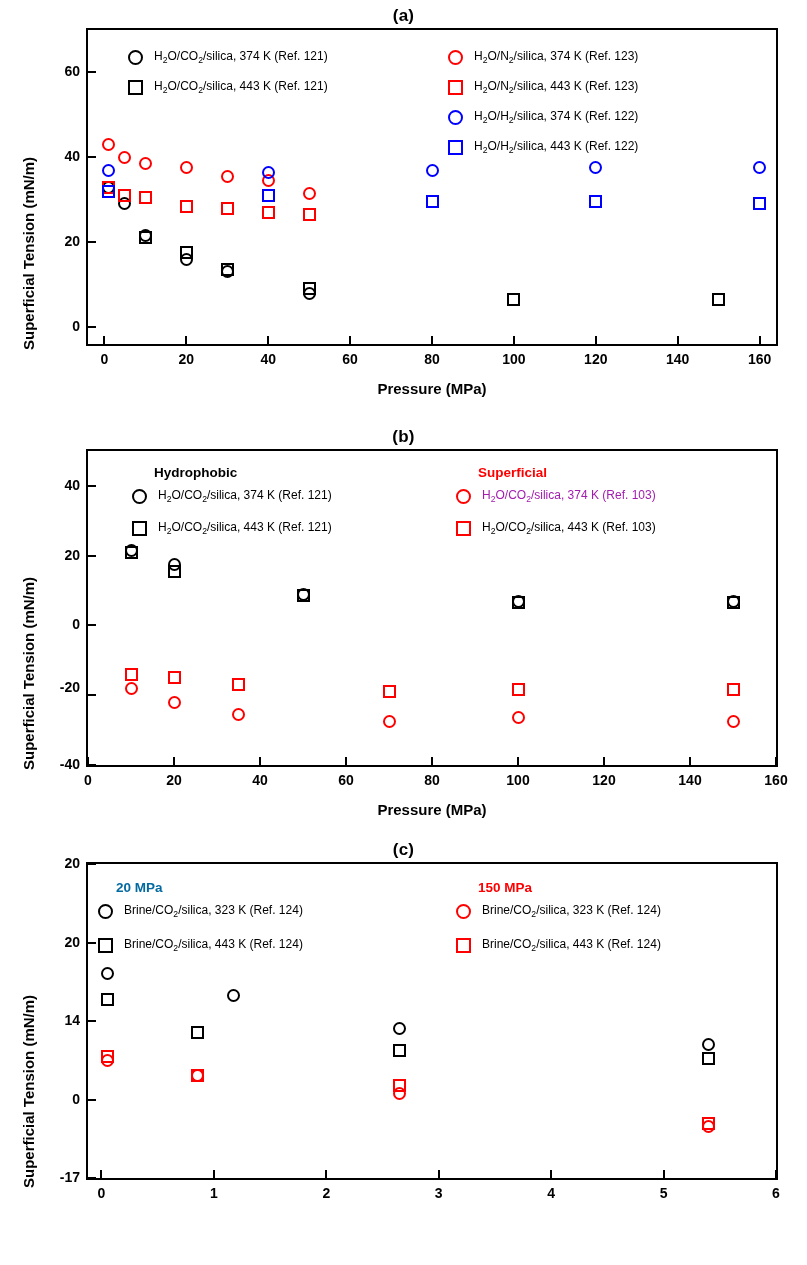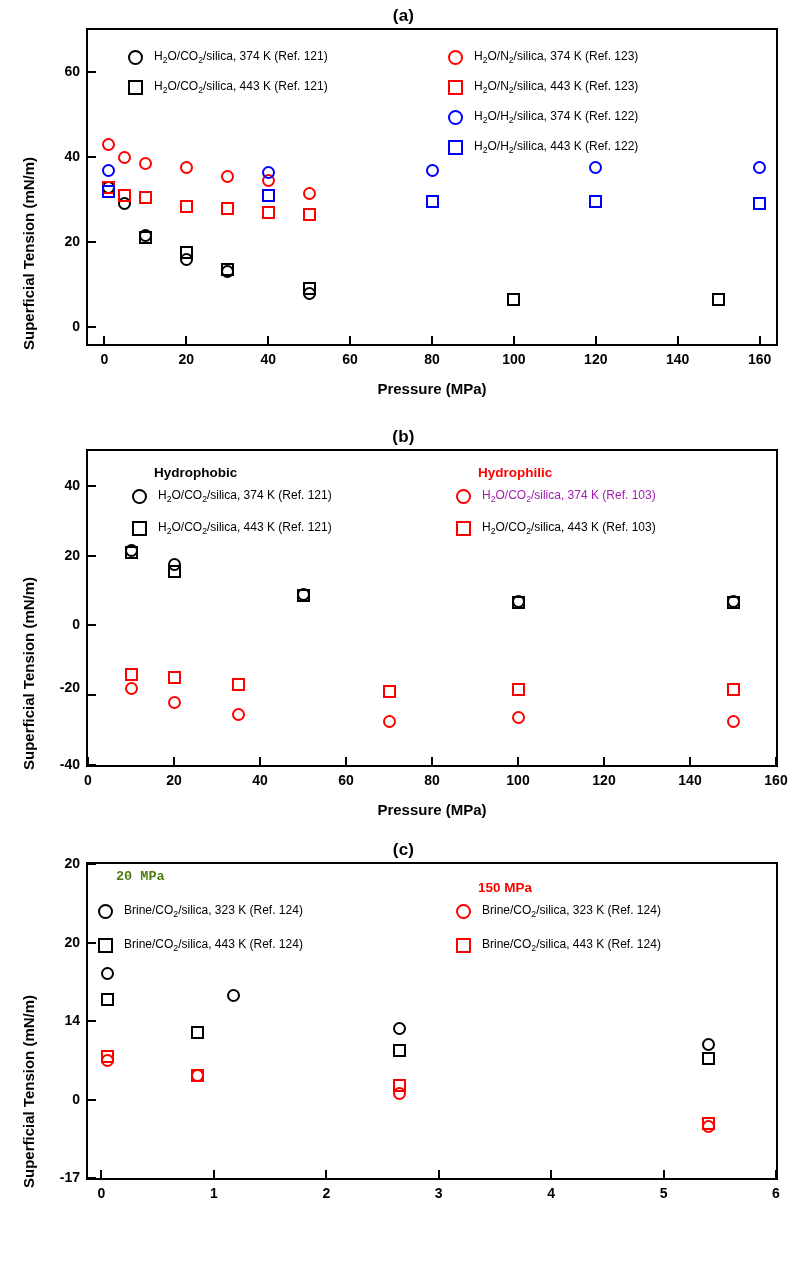--- a/index.html
+++ b/index.html
@@ -176,21 +176,21 @@
         <div class="mk circle" style="width: 13px; height: 13px; border-color: rgb(255, 0, 0); left: 294.5px; top: 263.889px;"></div>
         <div class="mk circle" style="width: 13px; height: 13px; border-color: rgb(255, 0, 0); left: 423.5px; top: 260.4px;"></div>
         <div class="mk circle" style="width: 13px; height: 13px; border-color: rgb(255, 0, 0); left: 638.5px; top: 263.889px;"></div>
         <div class="mk square" style="width: 13px; height: 13px; border-color: rgb(255, 0, 0); left: 36.5px; top: 216.789px;"></div>
         <div class="mk square" style="width: 13px; height: 13px; border-color: rgb(255, 0, 0); left: 79.5px; top: 220.278px;"></div>
         <div class="mk square" style="width: 13px; height: 13px; border-color: rgb(255, 0, 0); left: 144px; top: 227.256px;"></div>
         <div class="mk square" style="width: 13px; height: 13px; border-color: rgb(255, 0, 0); left: 294.5px; top: 234.233px;"></div>
         <div class="mk square" style="width: 13px; height: 13px; border-color: rgb(255, 0, 0); left: 423.5px; top: 232.489px;"></div>
         <div class="mk square" style="width: 13px; height: 13px; border-color: rgb(255, 0, 0); left: 638.5px; top: 232.489px;"></div>
         <div class="legend-head" style="left: 66px; top: 14px; color: rgb(0, 0, 0);">Hydrophobic</div>
-        <div class="legend-head" style="left: 390px; top: 14px; color: rgb(255, 0, 0);">Hydrophilic</div>
+        <div class="legend-head" style="left: 390px; top: 14px; color: rgb(255, 0, 0);">Superficial</div>
         <div class="mk circle" style="width: 15px; height: 15px; border-color: rgb(0, 0, 0); left: 44px; top: 38px;"></div>
         <div class="legend-row" style="left: 70px; top: 37px; color: rgb(0, 0, 0);">H<sub>2</sub>O/CO<sub>2</sub>/silica, 374 K (Ref. 121)</div>
         <div class="mk square" style="width: 15px; height: 15px; border-color: rgb(0, 0, 0); left: 44px; top: 70px;"></div>
         <div class="legend-row" style="left: 70px; top: 69px; color: rgb(0, 0, 0);">H<sub>2</sub>O/CO<sub>2</sub>/silica, 443 K (Ref. 121)</div>
         <div class="mk circle" style="width: 15px; height: 15px; border-color: rgb(255, 0, 0); left: 368px; top: 38px;"></div>
         <div class="legend-row" style="left: 394px; top: 37px; color: #a21caf;">H<sub>2</sub>O/CO<sub>2</sub>/silica, 374 K (Ref. 103)</div>
         <div class="mk square" style="width: 15px; height: 15px; border-color: rgb(255, 0, 0); left: 368px; top: 70px;"></div>
         <div class="legend-row" style="left: 394px; top: 69px; color: rgb(0, 0, 0);">H<sub>2</sub>O/CO<sub>2</sub>/silica, 443 K (Ref. 103)</div>
       </div>
 
@@ -236,21 +236,21 @@
         <div class="mk square" style="width: 13px; height: 13px; border-color: rgb(0, 0, 0); left: 304.899px; top: 180.33px;"></div>
         <div class="mk square" style="width: 13px; height: 13px; border-color: rgb(0, 0, 0); left: 614.049px; top: 188.18px;"></div>
         <div class="mk circle" style="width: 13px; height: 13px; border-color: rgb(255, 0, 0); left: 12.6111px; top: 189.75px;"></div>
         <div class="mk circle" style="width: 13px; height: 13px; border-color: rgb(255, 0, 0); left: 102.546px; top: 205.45px;"></div>
         <div class="mk circle" style="width: 13px; height: 13px; border-color: rgb(255, 0, 0); left: 304.899px; top: 222.72px;"></div>
         <div class="mk circle" style="width: 13px; height: 13px; border-color: rgb(255, 0, 0); left: 614.049px; top: 256.475px;"></div>
         <div class="mk square" style="width: 13px; height: 13px; border-color: rgb(255, 0, 0); left: 12.6111px; top: 185.825px;"></div>
         <div class="mk square" style="width: 13px; height: 13px; border-color: rgb(255, 0, 0); left: 102.546px; top: 205.45px;"></div>
         <div class="mk square" style="width: 13px; height: 13px; border-color: rgb(255, 0, 0); left: 304.899px; top: 214.87px;"></div>
         <div class="mk square" style="width: 13px; height: 13px; border-color: rgb(255, 0, 0); left: 614.049px; top: 252.55px;"></div>
-        <div class="legend-head" style="left: 28px; top: 5px; color: #4d7c0f; font-family: Liberation Mono, monospace;">20 MPa</div>
+        <div class="legend-head" style="left: 28px; top: 16px; color: #0369a1;">20 MPa</div>
         <div class="legend-head" style="left: 390px; top: 16px; color: rgb(255, 0, 0);">150 MPa</div>
         <div class="mk circle" style="width: 15px; height: 15px; border-color: rgb(0, 0, 0); left: 10px; top: 40px;"></div>
         <div class="legend-row" style="left: 36px; top: 39px; color: rgb(0, 0, 0);">Brine/CO<sub>2</sub>/silica, 323 K (Ref. 124)</div>
         <div class="mk square" style="width: 15px; height: 15px; border-color: rgb(0, 0, 0); left: 10px; top: 74px;"></div>
         <div class="legend-row" style="left: 36px; top: 73px; color: rgb(0, 0, 0);">Brine/CO<sub>2</sub>/silica, 443 K (Ref. 124)</div>
         <div class="mk circle" style="width: 15px; height: 15px; border-color: rgb(255, 0, 0); left: 368px; top: 40px;"></div>
         <div class="legend-row" style="left: 394px; top: 39px; color: rgb(0, 0, 0);">Brine/CO<sub>2</sub>/silica, 323 K (Ref. 124)</div>
         <div class="mk square" style="width: 15px; height: 15px; border-color: rgb(255, 0, 0); left: 368px; top: 74px;"></div>
         <div class="legend-row" style="left: 394px; top: 73px; color: rgb(0, 0, 0);">Brine/CO<sub>2</sub>/silica, 443 K (Ref. 124)</div>
       </div>

